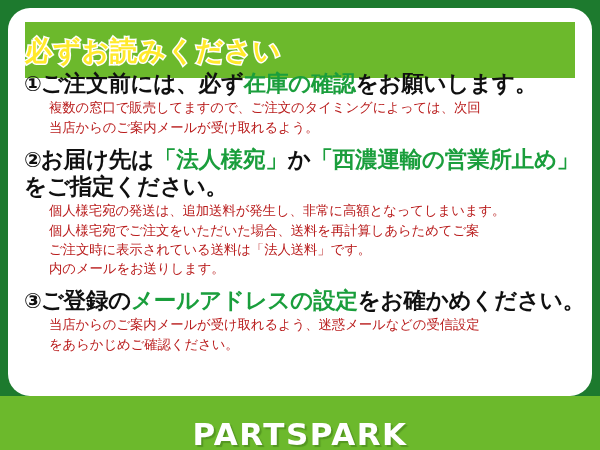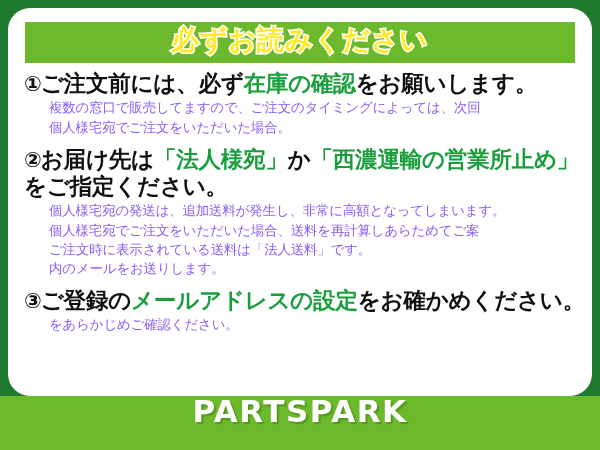--- a/index.html
+++ b/index.html
@@ -35,26 +35,24 @@
     border-radius: 22px;
     overflow: hidden;
   }
 
   
   #header-bar {
     position: absolute;
     left: 17px;
     top: 14px;
     width: 550px;
-    height: 41px;
+    height: 56px;
     background: #6cb92c;
     display: flex;
     align-items: center;
-    justify-content: center;
-    font-family: Liberation Mono, monospace;
   }
   #header-title {
     font-size: 27px;
     font-weight: bold;
     color: #ffe92b;
     letter-spacing: 1px;
     line-height: 1;
     -webkit-text-stroke: 3px #ffffff;
     paint-order: stroke fill;
     white-space: nowrap;
@@ -88,39 +86,39 @@
   .hl {
     color: #1a9e3c;
   }
   .circled {
     font-size: 21px;
     letter-spacing: -1px;
   }
 
   .section-body {
     font-size: 13.4px;
-    color: #8b5cf6;
+    color: #b91c1c;
     line-height: 1.43;
     margin-top: 1px;
     margin-left: 25px;
     letter-spacing: -0.1px;
     font-weight: normal;
   }
   .section-body .bline { display: block; white-space: nowrap; }
 
   
   #footer-bar {
     position: absolute;
     left: 0;
     bottom: 0;
     width: 600px;
     height: 54px;
     background: #6cb92c;
     display: flex;
-    align-items: flex-start;
+    align-items: flex-end;
     justify-content: center;
   }
   #footer-logo {
     font-size: 31px;
     font-weight: bold;
     color: #ffffff;
     letter-spacing: 1.5px;
     text-shadow: 2px 2px 1px rgba(40,90,15,0.35);
     line-height: 1;
   }
@@ -135,37 +133,38 @@
     <div id="header-bar">
       <span id="header-title">必ずお読みください</span>
     </div>
 
     <div id="sections">
 
       <div class="section sec-1">
         <div class="section-heading"><span class="circled">①</span><span>ご注文前には、必ず</span><span class="hl">在庫の確認</span><span>をお願いします。</span></div>
         <div class="section-body">
           <span class="bline">複数の窓口で販売してますので、ご注文のタイミングによっては、次回</span>
-          <span class="bline">個人様宅宛でご注文をいただいた場合。</span>
+          <span class="bline">当店からのご案内メールが受け取れるよう。</span>
         </div>
       </div>
 
       <div class="section sec-2">
         <div class="section-heading wrap"><span class="circled">②</span><span>お届け先は</span><span class="hl">「法人様宛」</span><span>か</span><span class="hl">「西濃運輸の営業所止め」</span><span>をご指定ください。</span></div>
         <div class="section-body">
           <span class="bline">個人様宅宛の発送は、追加送料が発生し、非常に高額となってしまいます。</span>
           <span class="bline">個人様宅宛でご注文をいただいた場合、送料を再計算しあらためてご案</span>
           <span class="bline">ご注文時に表示されている送料は「法人送料」です。</span>
           <span class="bline">内のメールをお送りします。</span>
         </div>
       </div>
 
       <div class="section sec-3">
         <div class="section-heading"><span class="circled">③</span><span>ご登録の</span><span class="hl">メールアドレスの設定</span><span>をお確かめください。</span></div>
         <div class="section-body">
+          <span class="bline">当店からのご案内メールが受け取れるよう、迷惑メールなどの受信設定</span>
           <span class="bline">をあらかじめご確認ください。</span>
         </div>
       </div>
 
     </div>
   </div>
 
   <div id="footer-bar">
     <span id="footer-logo">PARTSPARK</span>
   </div>

